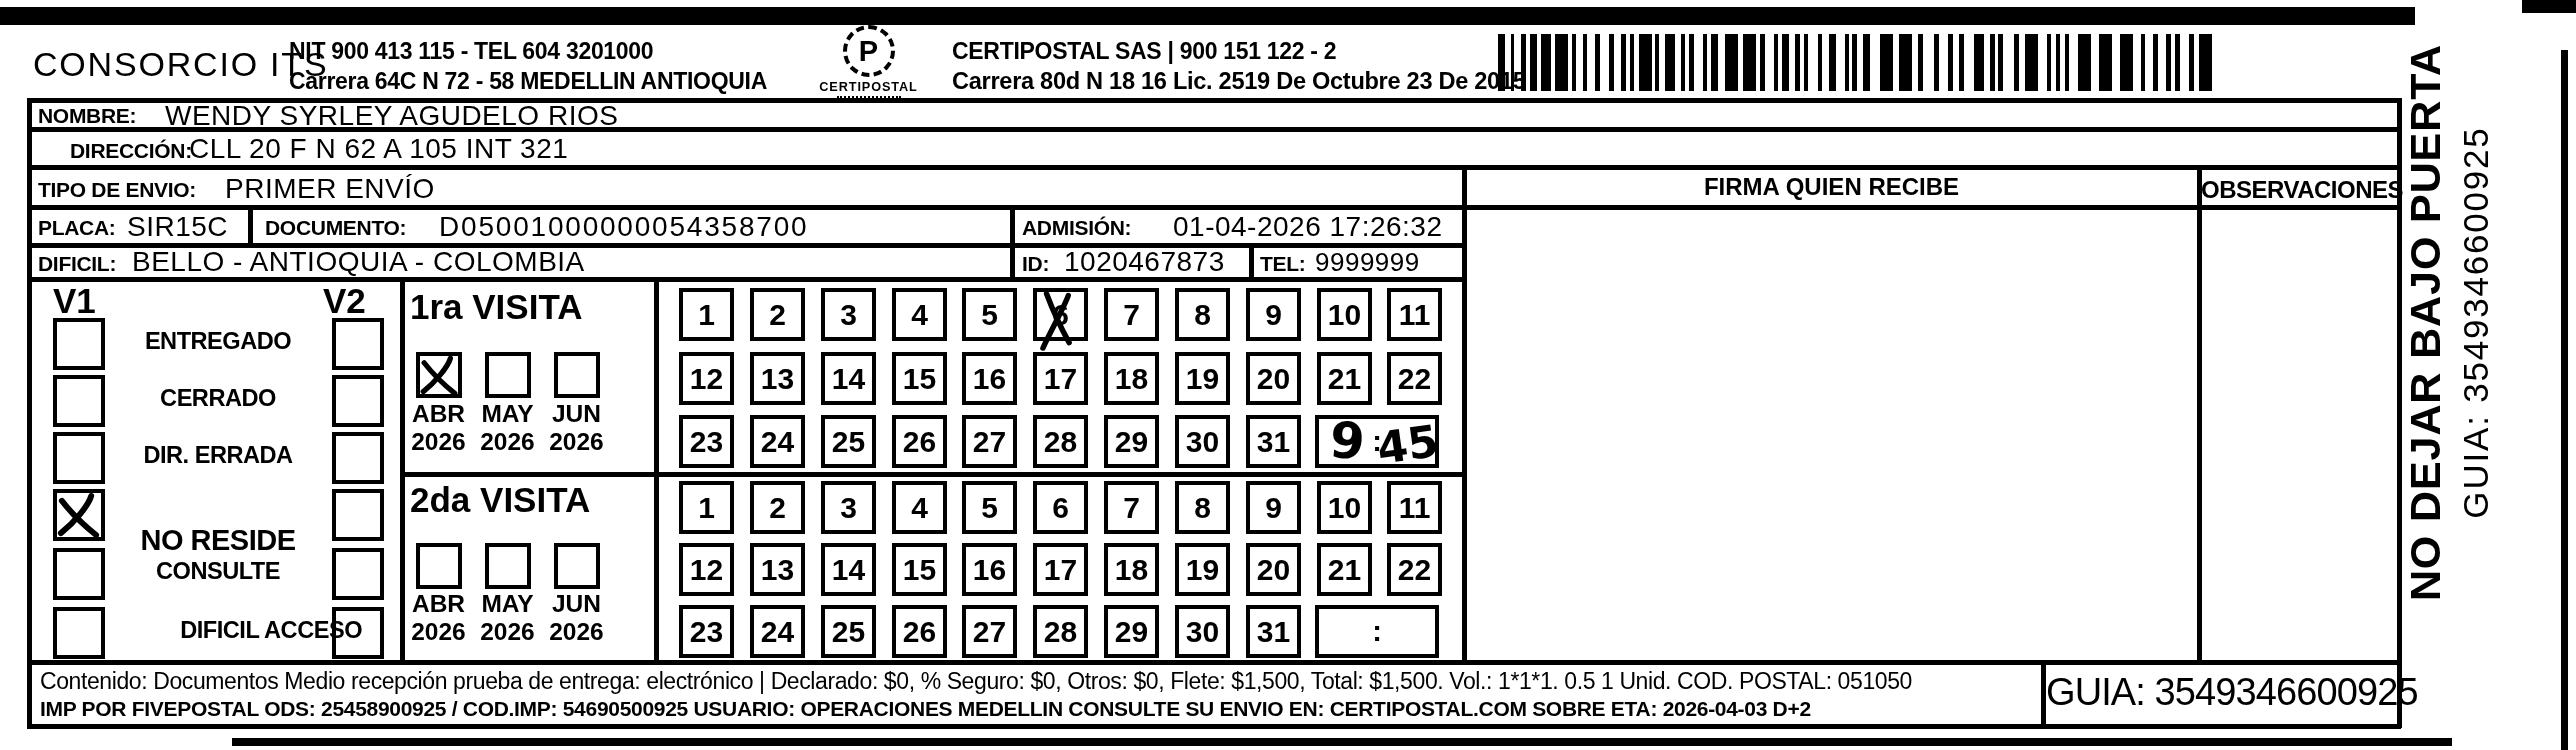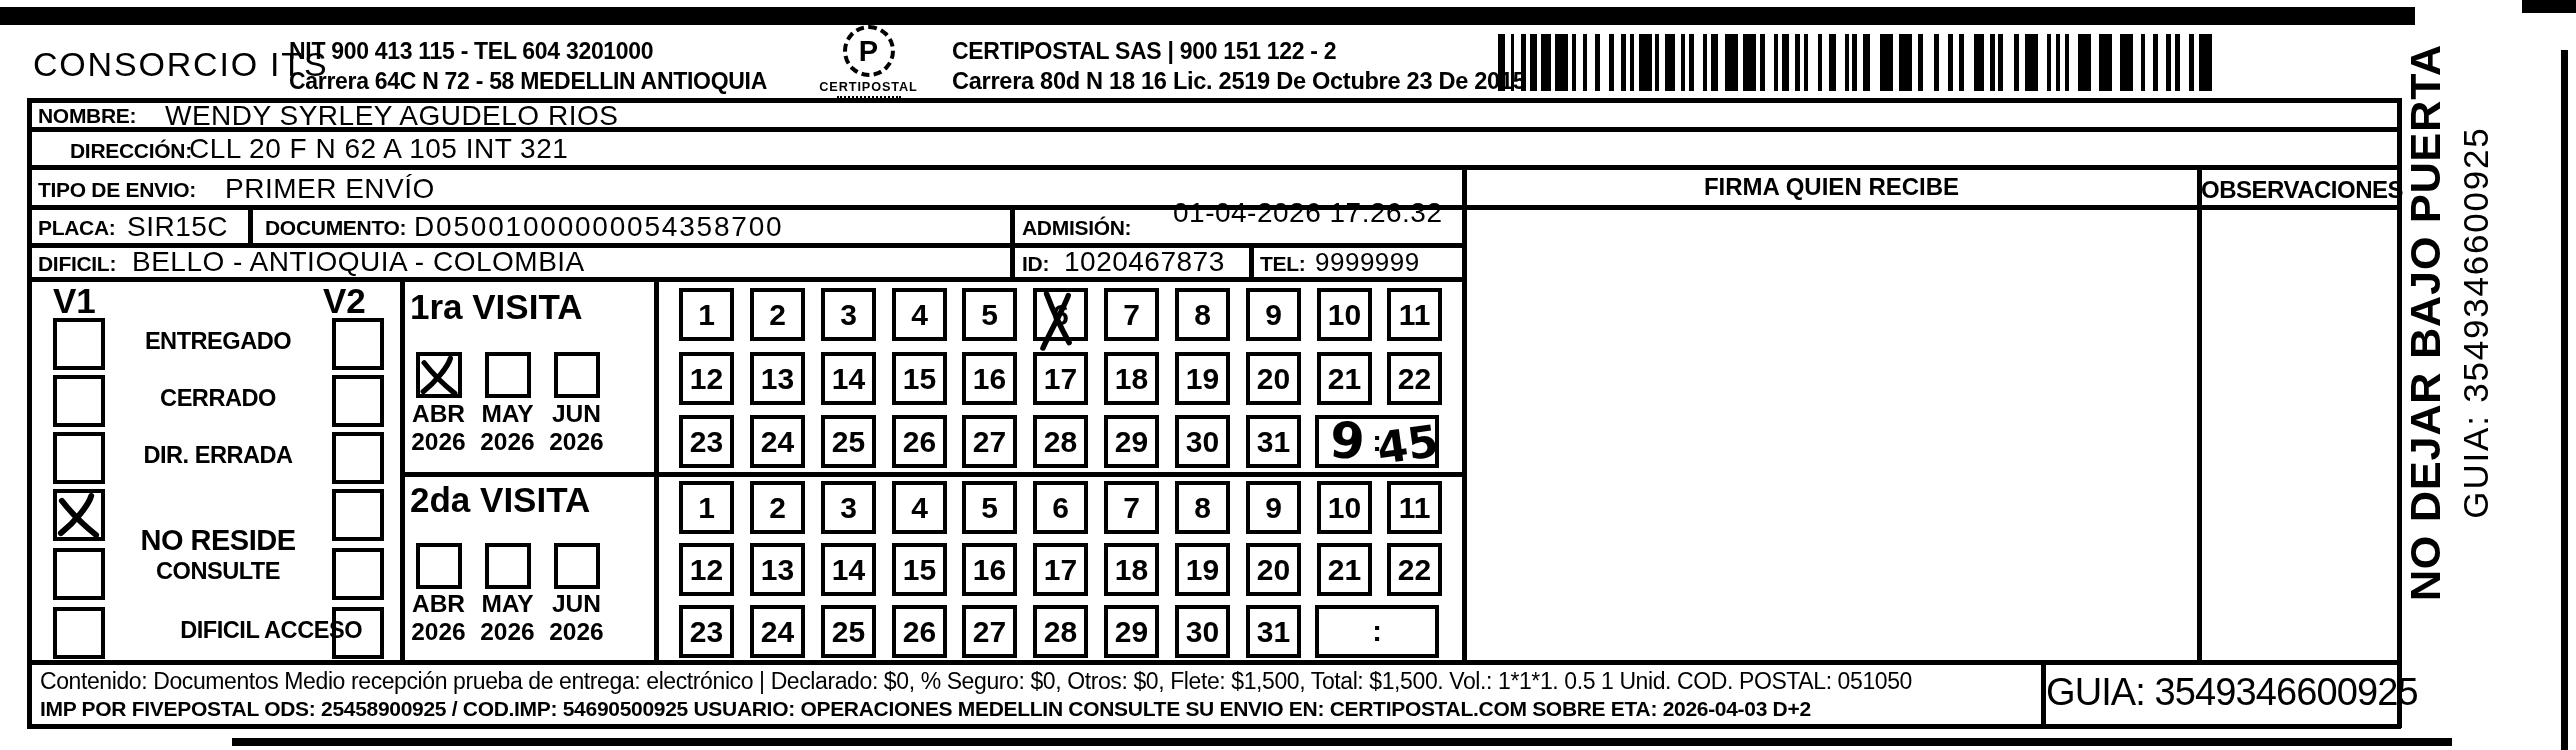--- a/index.html
+++ b/index.html
@@ -94,23 +94,23 @@
 
   <div class="lbl" style="left:38px;top:139px;margin-left:32px;">DIRECCIÓN:</div>
   <div class="val" style="left:189px;top:133px;">CLL 20 F N  62 A 105 INT 321</div>
 
   <div class="lbl" style="left:38px;top:178px;">TIPO DE ENVIO:</div>
   <div class="val" style="left:225px;top:173px;">PRIMER ENVÍO</div>
 
   <div class="lbl" style="left:38px;top:216px;">PLACA:</div>
   <div class="val" style="left:127px;top:211px;">SIR15C</div>
   <div class="lbl" style="left:265px;top:216px;">DOCUMENTO:</div>
-  <div class="val" style="left:414px;top:211px;letter-spacing:1.8px;">D05001000000054358700</div>
+  <div class="val" style="left:439px;top:211px;letter-spacing:1.8px;">D05001000000054358700</div>
   <div class="lbl" style="left:1022px;top:216px;">ADMISIÓN:</div>
-  <div class="val" style="left:1173px;top:197px;">01-04-2026 17:26:32</div>
+  <div class="val" style="left:1173px;top:211px;">01-04-2026 17:26:32</div>
 
   <div class="lbl" style="left:38px;top:252px;">DIFICIL:</div>
   <div class="val" style="left:132px;top:246px;">BELLO - ANTIOQUIA - COLOMBIA</div>
   <div class="lbl" style="left:1022px;top:252px;">ID:</div>
   <div class="val" style="left:1064px;top:246px;">1020467873</div>
   <div class="lbl" style="left:1260px;top:252px;">TEL:</div>
   <div class="val" style="left:1315px;top:247px;font-size:26px;">9999999</div>
 
   <div class="abs" style="left:1466px;top:173px;width:731px;text-align:center;font-weight:bold;font-size:24px;">FIRMA QUIEN RECIBE</div>
   <div class="abs" style="left:2201px;top:176px;width:196px;text-align:left;font-weight:bold;font-size:24px;letter-spacing:-0.5px;">OBSERVACIONES</div>

